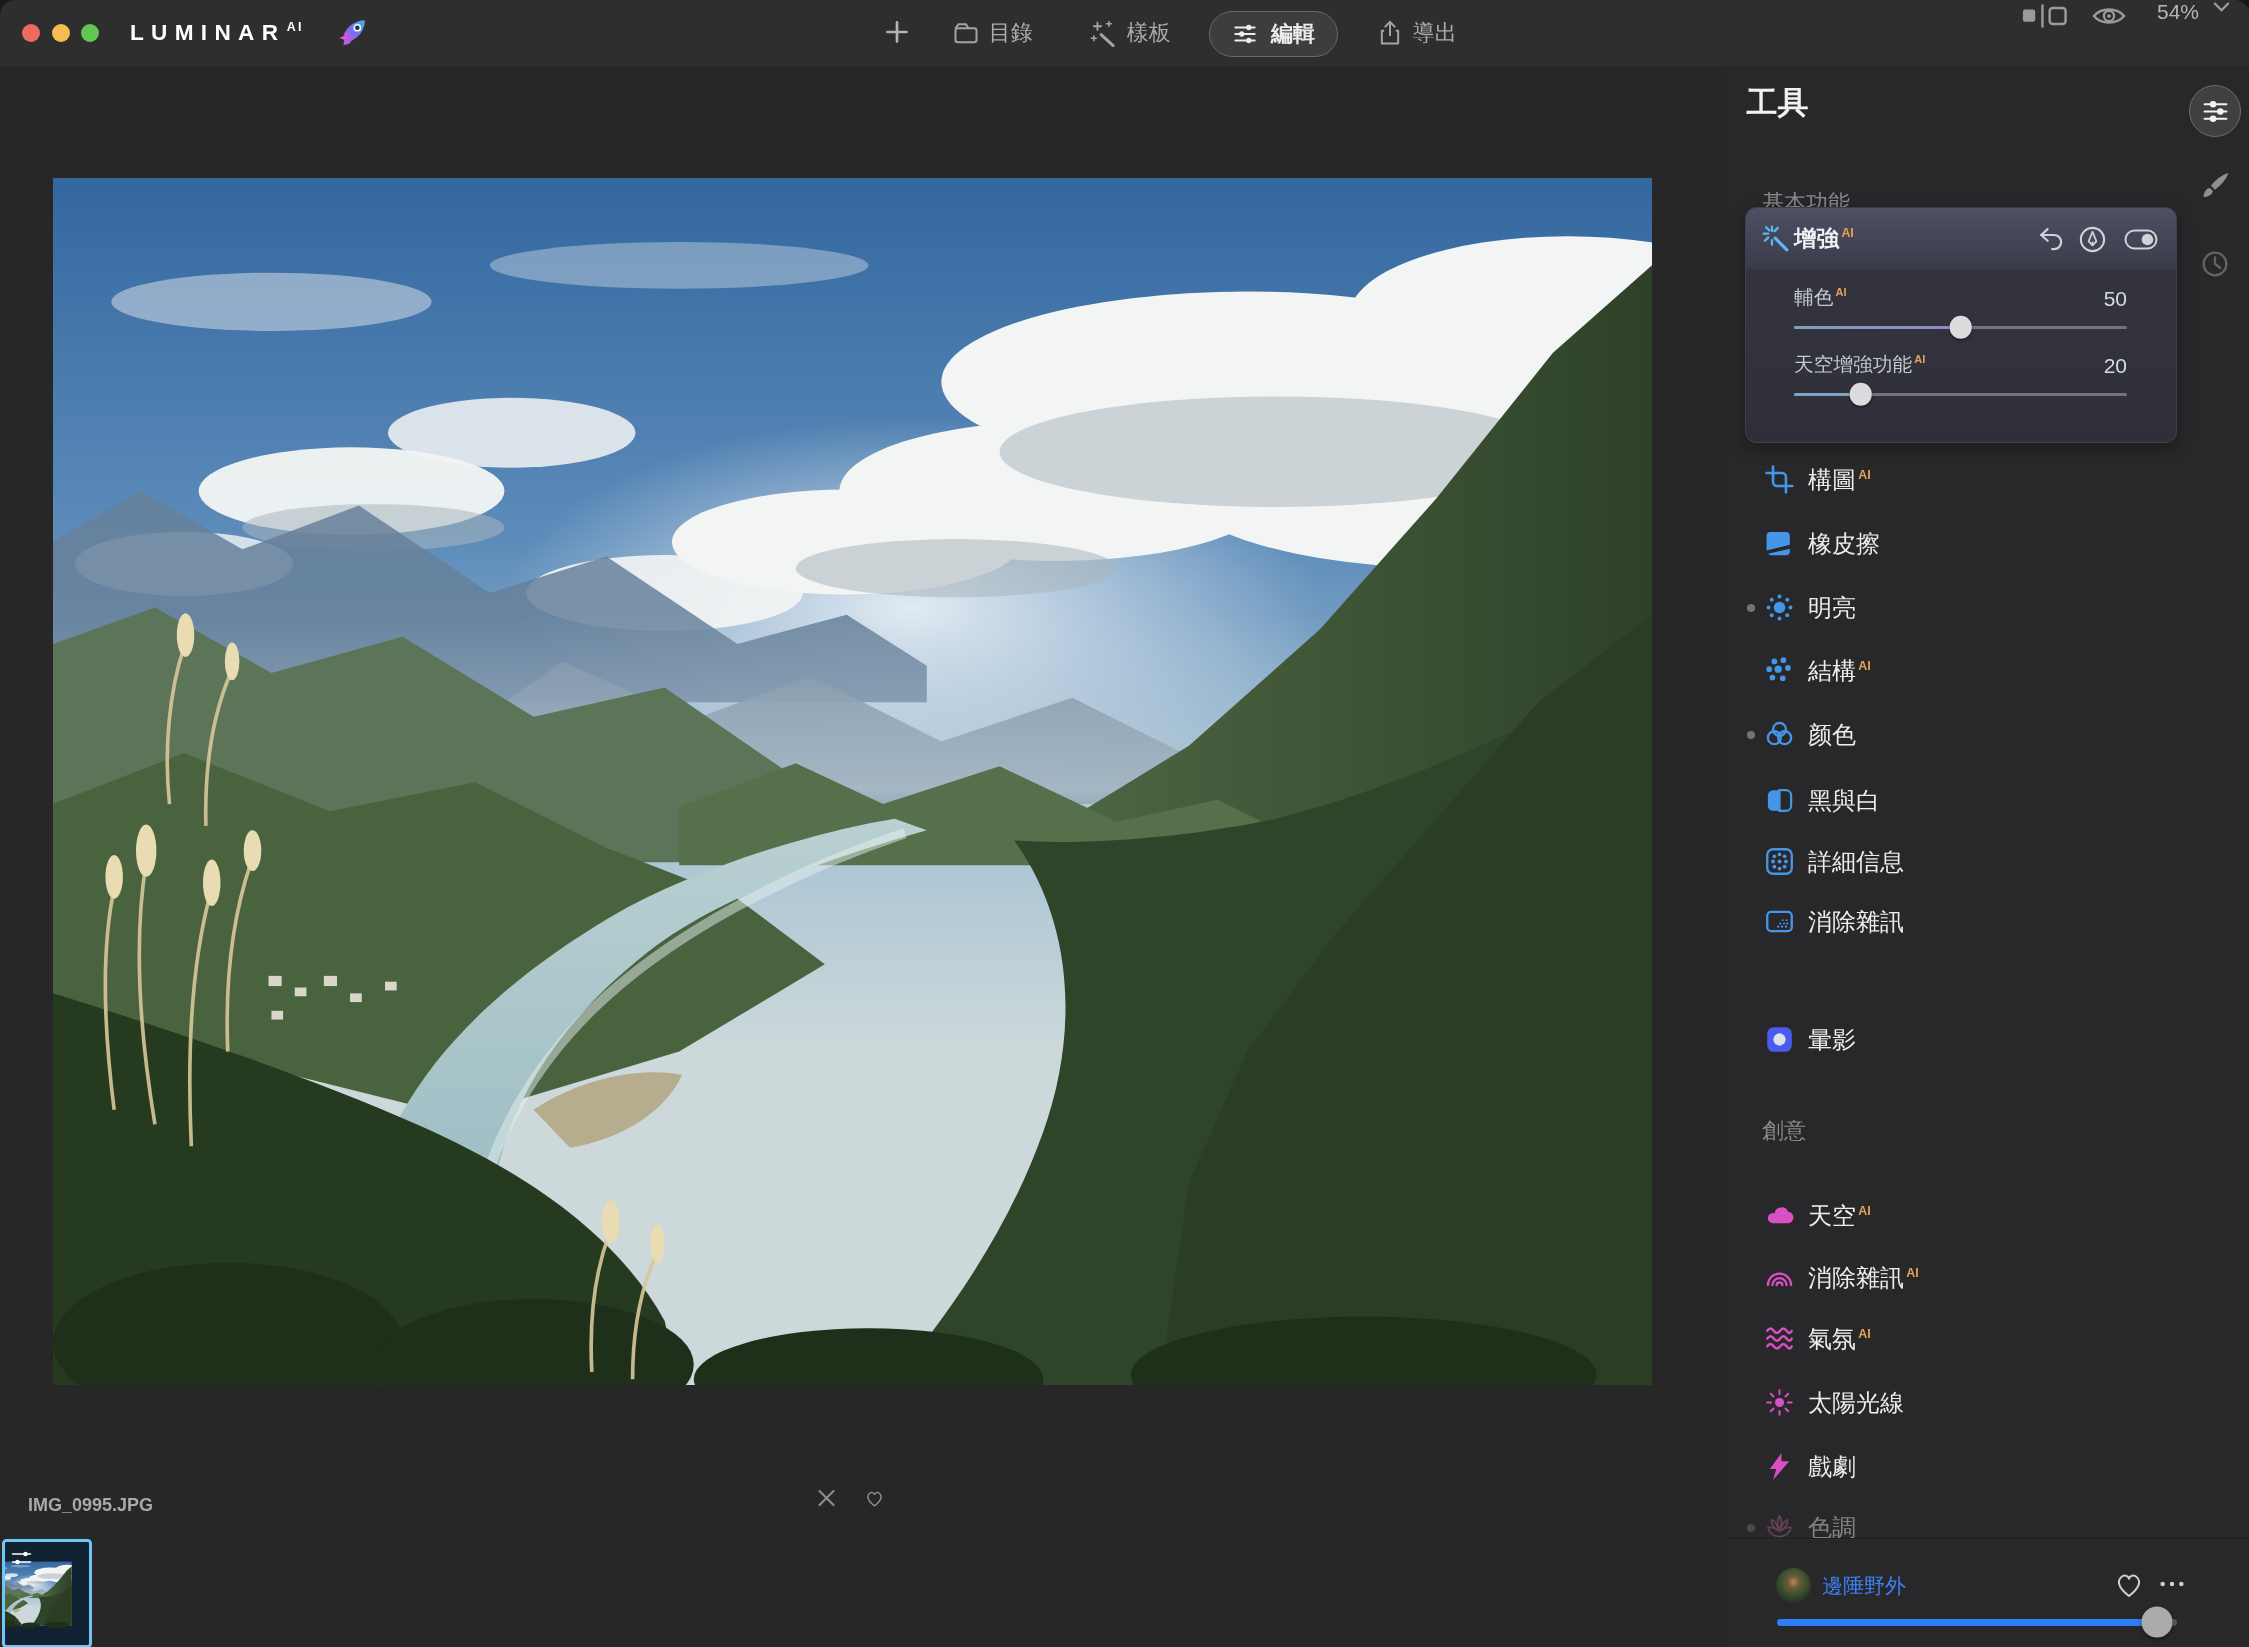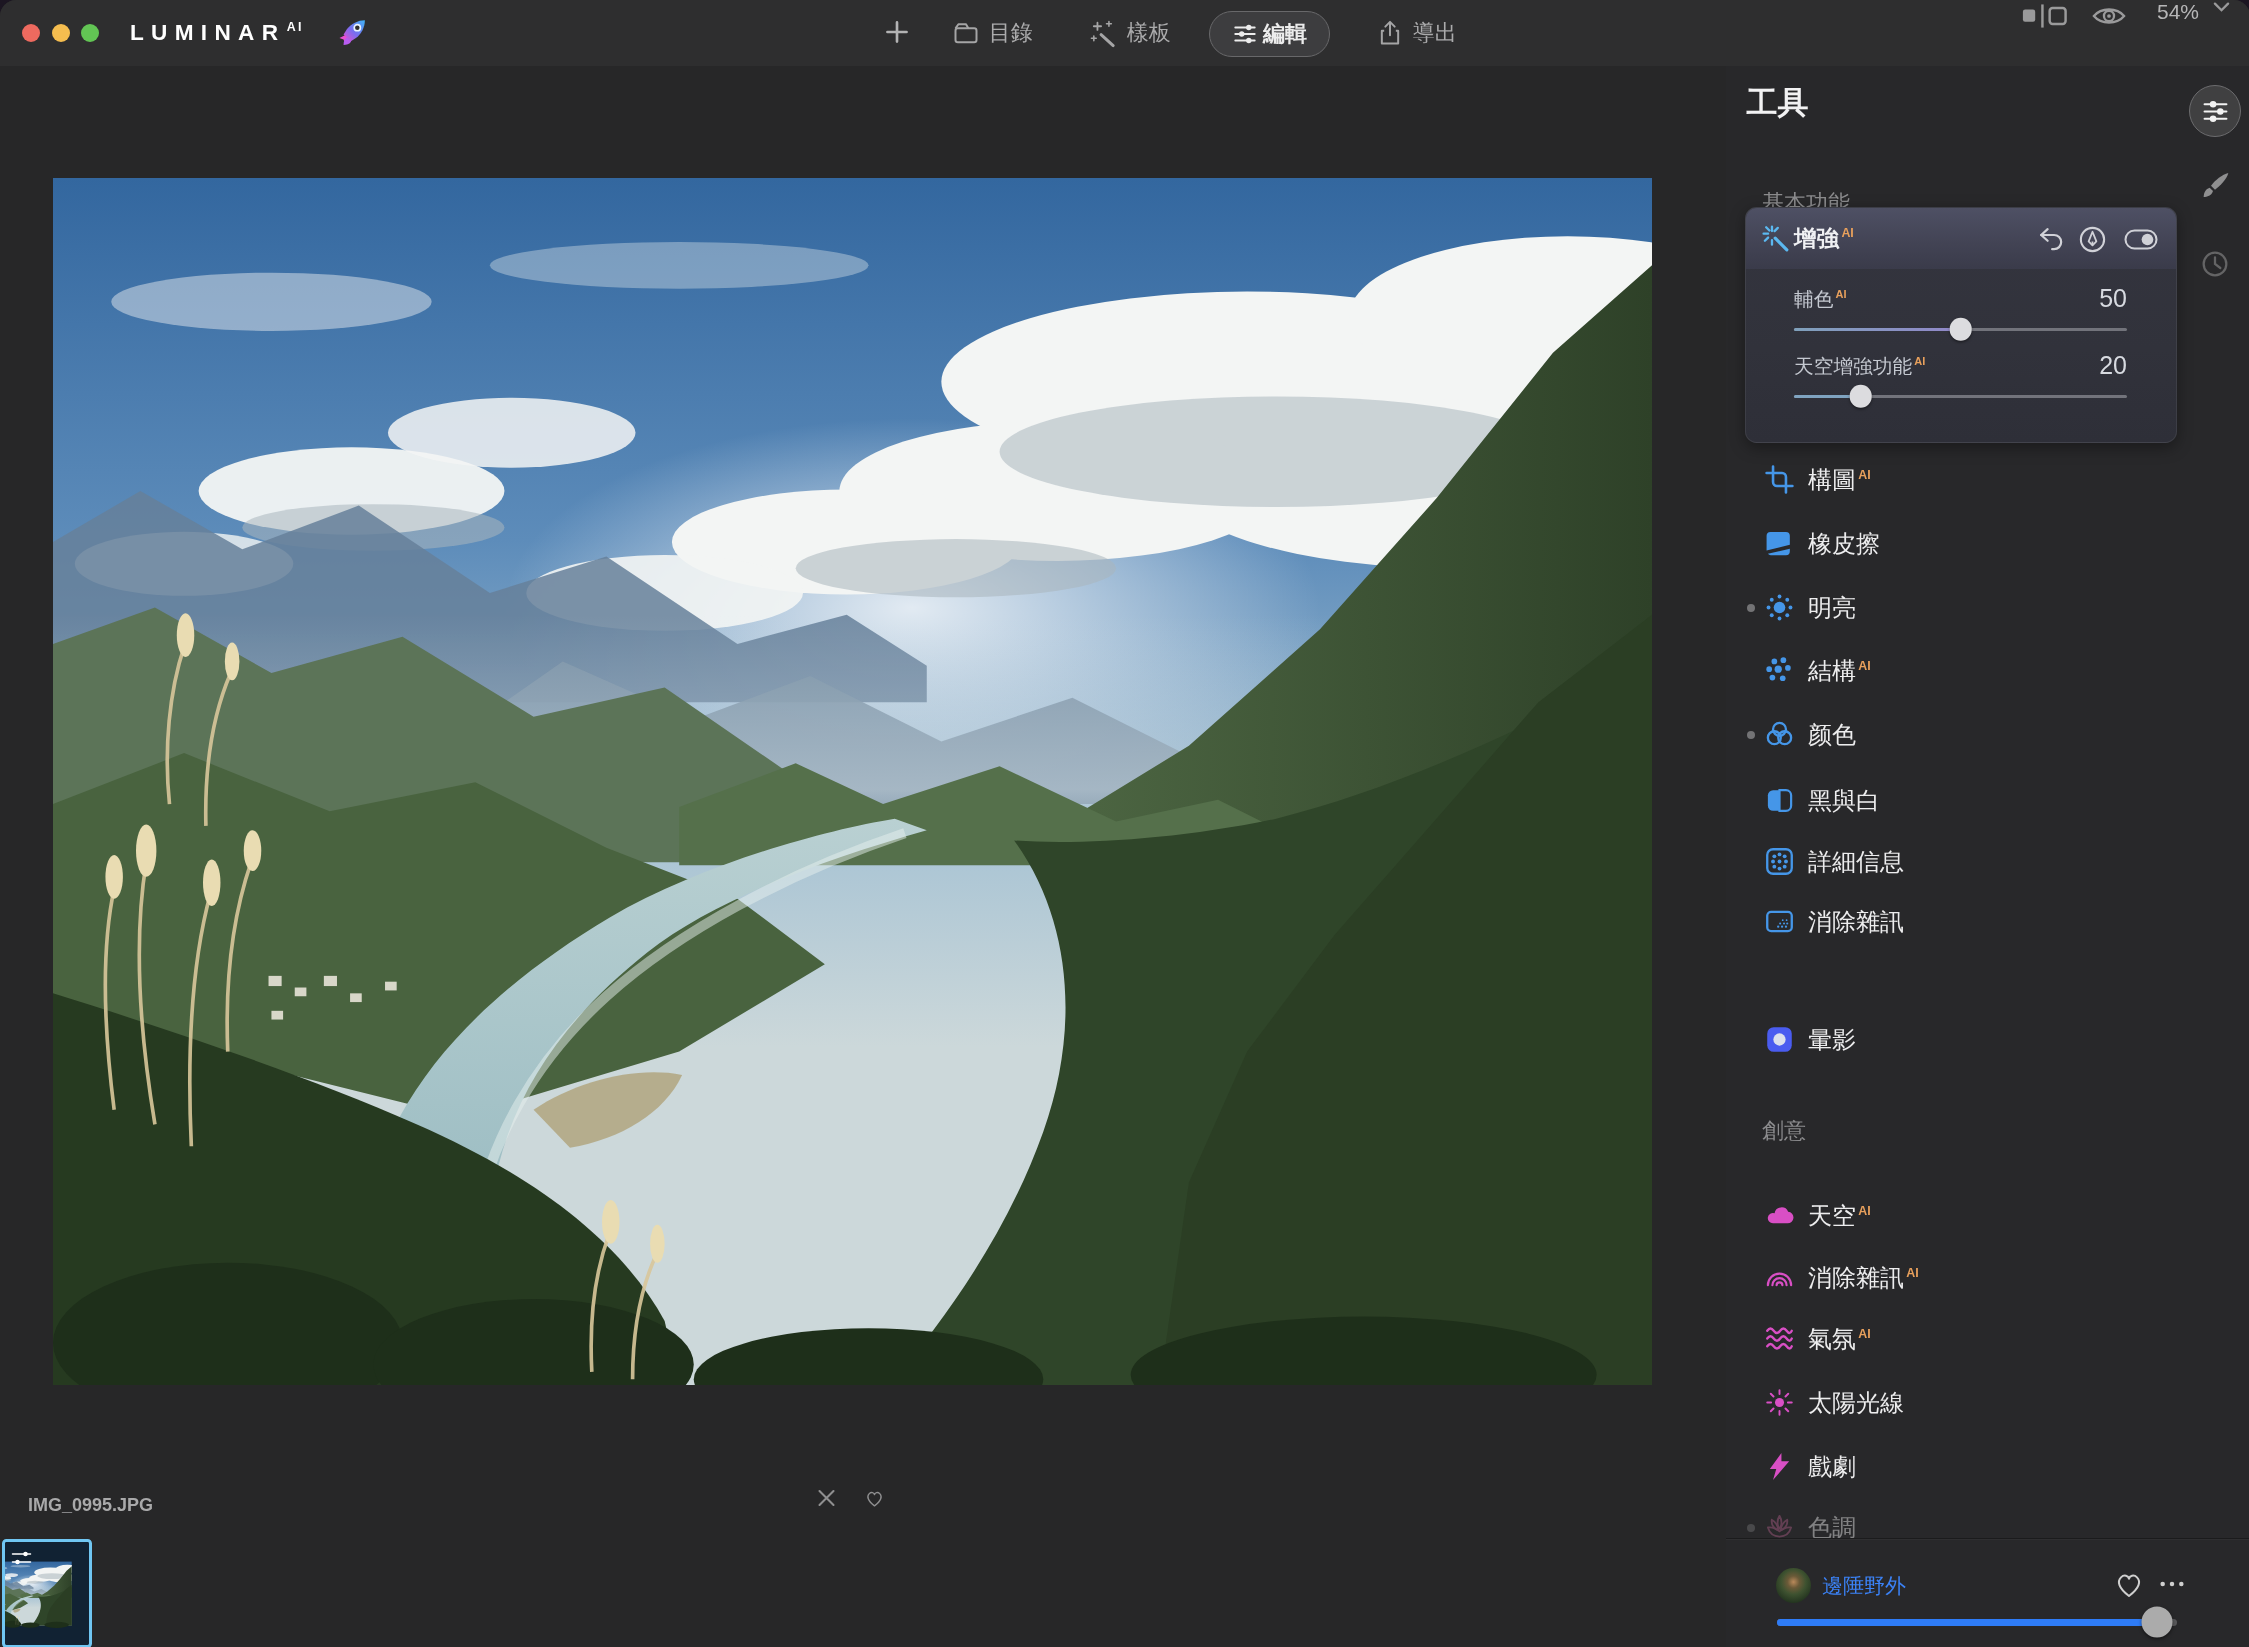--- a/index.html
+++ b/index.html
@@ -13,21 +13,21 @@
   .tl{width:18px;height:18px;border-radius:50%;}
   .tl.red{background:#ee6a5f}.tl.yellow{background:#f5bd4f}.tl.green{background:#62c554}
   .logo{position:absolute;left:130px;top:0;height:66px;display:flex;align-items:center;
     font-size:22.6px;font-weight:700;letter-spacing:7.3px;color:#ffffff;}
   .logo sup{font-size:12.4px;letter-spacing:2.2px;margin-left:1.5px;transform:translateY(-5.8px);}
   .rocket{position:absolute;left:336px;top:16px;}
   .tab{position:absolute;top:0;height:66px;display:flex;align-items:center;gap:8.7px;
     color:#ababac;font-size:22px;cursor:default;}
   .tab svg{flex:0 0 auto}
   .tab-pill{position:absolute;left:1209px;top:11px;height:44px;padding:0 22px;display:flex;
-    align-items:center;gap:5px;background:#3d3d3f;border:1.5px solid #68686a;border-radius:23px;
+    align-items:center;gap:13px;background:#3d3d3f;border:1.5px solid #68686a;border-radius:23px;
     color:#ececec;font-size:22px;font-weight:600;}
   .plusbtn{position:absolute;left:877px;top:16.7px;width:32px;height:32px;}
   .viewctl{position:absolute;top:0;height:66px;display:flex;align-items:flex-start;color:#a9a9aa;}
   .zoomlbl{font-size:21px;color:#b6b6b7;}
   
   .canvas{position:absolute;left:0;top:66px;width:1726px;height:1582px;background:#272728;}
   .photo{position:absolute;left:53px;top:112px;width:1599px;height:1207px;background:#000;}
   .photo svg{display:block}
   .filename{position:absolute;left:28px;top:1429px;font-size:18px;font-weight:700;color:#a9a9aa;}
   .filmicon{position:absolute;width:33px;height:33px;display:flex;align-items:center;justify-content:center;}
@@ -48,21 +48,21 @@
   .panel-head{position:absolute;left:0;top:0;width:100%;height:61px;border-radius:11px 11px 0 0;
     background:linear-gradient(180deg,#4e5064 0%,#434455 55%,#3a3b4a 100%);
     display:flex;align-items:center;}
   .panel-title{margin-left:48px;font-size:22.6px;font-weight:600;color:#f0f1f4;}
   .ai{font-size:12.4px;font-weight:700;color:#e8a05c;vertical-align:super;margin-left:2.2px;}
   .ph-ic{position:absolute;top:16px;width:31px;height:31px;}
   .s-row{position:absolute;left:48px;width:333px;}
   .s-head{display:flex;justify-content:space-between;align-items:flex-end;}
   .s-label{font-size:19.7px;color:#c4c8d0;}
   .s-label .ai{font-size:11px;}
-  .s-value{font-size:25px;color:#d7dae0;}
+  .s-value{font-size:21px;color:#d7dae0;}
   .s-track{position:relative;margin-top:14.6px;height:3.6px;border-radius:2.2px;background:#72737b;}
   .s-fill{position:absolute;left:0;top:0;height:100%;border-radius:2.2px;
     background:linear-gradient(90deg,#7fa0bb 0%,#9187c9 100%);}
   .s-thumb{position:absolute;top:1.5px;width:22.6px;height:22.6px;border-radius:50%;background:#dcdcdf;
     transform:translate(-50%,-50%);box-shadow:0 1.5px 2.9px rgba(0,0,0,.45);}
   
   .trow{position:absolute;left:19px;width:433px;height:47px;display:flex;align-items:center;
     padding-left:19px;box-sizing:border-box;}
   .trow .ticon{width:31px;height:31px;flex:0 0 auto;margin-right:13px;}
   .tlabel{font-size:24px;font-weight:500;color:#ededee;white-space:nowrap;}

